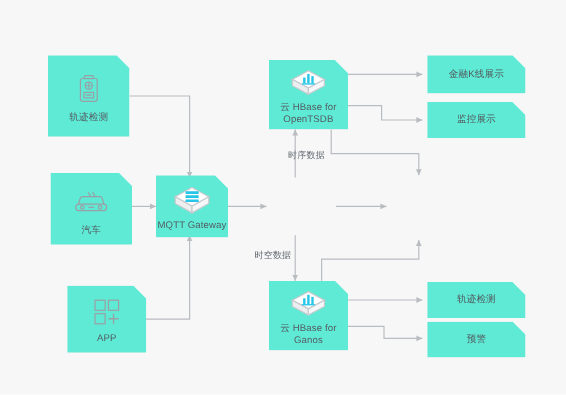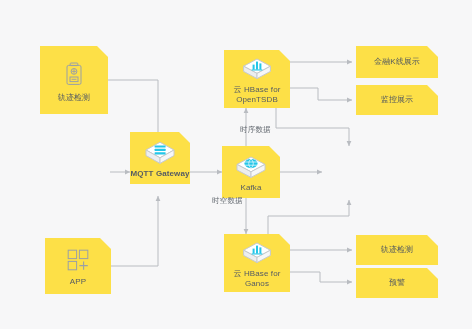--- a/index.html
+++ b/index.html
@@ -14,21 +14,21 @@
     overflow: hidden;
   }
   #svg-layer {
     position: absolute; left: 0; top: 0;
     width: 472px; height: 329px;
     pointer-events: none;
   }
   
   .node {
     position: absolute;
-    background: #fde047;
+    background: #5eead4;
     box-sizing: border-box;
     box-shadow: 0 1px 2px rgba(0,0,0,0.055);
     -webkit-clip-path: polygon(0 0, calc(100% - 11px) 0, 100% 11px, 100% 100%, 0 100%);
     clip-path: polygon(0 0, calc(100% - 11px) 0, 100% 11px, 100% 100%, 0 100%);
     display: flex;
     flex-direction: column;
     align-items: center;
     justify-content: center;
   }
   .node.icon-node { padding-top: 2px; }
@@ -113,60 +113,60 @@
         <rect x="2" y="3.4" width="14" height="19" rx="1.6" fill="none" stroke="#9aa0a6" stroke-width="1"></rect>
         <circle cx="9" cy="9.4" r="2.9" fill="none" stroke="#9aa0a6" stroke-width="1"></circle>
         <path d="M9 7.1 L9 11.7 M6.7 9.4 L11.3 9.4" stroke="#9aa0a6" stroke-width="0.9"></path>
         <rect x="5" y="15" width="8" height="4.6" fill="none" stroke="#9aa0a6" stroke-width="1"></rect>
         <path d="M6.6 17.3 L11.4 17.3" stroke="#9aa0a6" stroke-width="0.9"></path>
       </svg>
     </span>
     <span class="node-label">轨迹检测</span>
   </div>
 
-
-  <div class="node src icon-node" style="left:45px; top:238px; width:66px; height:56px;">
+  <div class="node src icon-node" style="left:42px; top:144px; width:68px; height:60px;">
+    <span class="icon-wrap">
+      <svg width="30" height="20" viewBox="0 0 30 20">
+        <path d="M4.2 12.6 L5.8 7.4 C6.1 6.4 6.8 5.9 7.8 5.9 L22.2 5.9 C23.2 5.9 23.9 6.4 24.2 7.4 L25.8 12.6" fill="none" stroke="#9aa0a6" stroke-width="1"></path>
+        <rect x="2.2" y="12.1" width="25.6" height="5.4" rx="2.5" fill="none" stroke="#9aa0a6" stroke-width="1"></rect>
+        <circle cx="7.6" cy="14.8" r="1.5" fill="none" stroke="#9aa0a6" stroke-width="1"></circle>
+        <circle cx="22.4" cy="14.8" r="1.5" fill="none" stroke="#9aa0a6" stroke-width="1"></circle>
+        <path d="M12.6 14.8 L17.4 14.8" stroke="#9aa0a6" stroke-width="1"></path>
+        <path d="M12.4 2.2 L14.4 5.4 M16 1.8 L18 5.2" stroke="#9aa0a6" stroke-width="1"></path>
+      </svg>
+    </span>
+    <span class="node-label">汽车</span>
+  </div>
+
+  <div class="node src icon-node" style="left:56px; top:238px; width:66px; height:56px;">
     <span class="icon-wrap small">
       <svg width="22" height="22" viewBox="0 0 22 22">
         <rect x="1.2" y="1.2" width="8.4" height="8.4" fill="none" stroke="#9aa0a6" stroke-width="1"></rect>
         <rect x="12.4" y="1.2" width="8.4" height="8.4" fill="none" stroke="#9aa0a6" stroke-width="1"></rect>
         <rect x="1.2" y="12.4" width="8.4" height="8.4" fill="none" stroke="#9aa0a6" stroke-width="1"></rect>
         <path d="M16.6 12.4 L16.6 20.8 M12.4 16.6 L20.8 16.6" stroke="#9aa0a6" stroke-width="1.1"></path>
       </svg>
     </span>
     <span class="node-label">APP</span>
   </div>
 
-  <div class="node cube icon-node" style="left:130px; top:132px; width:60px; height:52px;font-weight:bold;">
+  <div class="node cube icon-node" style="left:130px; top:146px; width:60px; height:52px;">
     <span class="icon-wrap">
       <svg width="34" height="28" viewBox="0 0 34 28">
         <path d="M17 3.2 L31 11 L17 18.8 L3 11 Z" fill="#ffffff" stroke="#c6cace" stroke-width="1"></path>
         <path d="M3 11 L3 16.6 L17 24.4 L17 18.8 Z" fill="#eceef0" stroke="#c6cace" stroke-width="1"></path>
         <path d="M31 11 L31 16.6 L17 24.4 L17 18.8 Z" fill="#f6f7f8" stroke="#c6cace" stroke-width="1"></path>
         <rect x="11.6" y="6.4" width="11" height="2.2" rx="0.5" fill="#25c6e8"></rect>
         <rect x="11.6" y="9.8" width="11" height="2.2" rx="0.5" fill="#25c6e8"></rect>
         <rect x="11.6" y="13.2" width="11" height="2.2" rx="0.5" fill="#25c6e8"></rect>
       </svg>
     </span>
     <span class="node-label">MQTT Gateway</span>
   </div>
 
-  <div class="node cube icon-node" style="left:222px; top:146px; width:58px; height:52px;">
-    <span class="icon-wrap">
-      <svg width="34" height="28" viewBox="0 0 34 28">
-        <path d="M17 4 L31 11.4 L17 18.8 L3 11.4 Z" fill="#ffffff" stroke="#c6cace" stroke-width="1"></path>
-        <path d="M3 11.4 L3 17 L17 24.4 L17 18.8 Z" fill="#eceef0" stroke="#c6cace" stroke-width="1"></path>
-        <path d="M31 11.4 L31 17 L17 24.4 L17 18.8 Z" fill="#f6f7f8" stroke="#c6cace" stroke-width="1"></path>
-        <ellipse cx="17" cy="10.6" rx="6.6" ry="4.6" fill="#25c6e8"></ellipse>
-        <path d="M10.6 9 L23.4 9 M10.6 12.2 L23.4 12.2" stroke="#ffffff" stroke-width="0.8" opacity="0.85"></path>
-        <path d="M17 6 C14 8.4 14 12.8 17 15.2 C20 12.8 20 8.4 17 6 Z" fill="none" stroke="#ffffff" stroke-width="0.8" opacity="0.85"></path>
-      </svg>
-    </span>
-    <span class="node-label">Kafka</span>
-  </div>
 
   <div class="node cube icon-node" style="left:224px; top:50px; width:66px; height:58px;">
     <span class="icon-wrap">
       <svg width="34" height="26" viewBox="0 0 34 26">
         <path d="M17 3 L30.4 10.2 L17 17.4 L3.6 10.2 Z" fill="#ffffff" stroke="#c6cace" stroke-width="1"></path>
         <path d="M3.6 10.2 L3.6 15.4 L17 22.6 L17 17.4 Z" fill="#eceef0" stroke="#c6cace" stroke-width="1"></path>
         <path d="M30.4 10.2 L30.4 15.4 L17 22.6 L17 17.4 Z" fill="#f6f7f8" stroke="#c6cace" stroke-width="1"></path>
         <rect x="12.6" y="8.6" width="2" height="5" fill="#25c6e8"></rect>
         <rect x="16" y="5.6" width="2" height="8" fill="#25c6e8"></rect>
         <rect x="19.4" y="7.4" width="2" height="6.2" fill="#25c6e8"></rect>
@@ -205,15 +205,15 @@
   <div class="node plain" style="left:356px; top:85px; width:82px; height:30px;">
     <span class="node-label">监控展示</span>
   </div>
 
   <div class="node plain" style="left:356px; top:268px; width:82px; height:30px;">
     <span class="node-label">预警</span>
   </div>
 
   <div class="edge-label" style="left:212px; top:125px;padding-left:28px;">时序数据</div>
 
-  <div class="edge-label" style="left:212px; top:196px;">时空数据</div>
+  <div class="edge-label" style="left:212px; top:208px;">时空数据</div>
 
 </div>
 
 </body></html>

